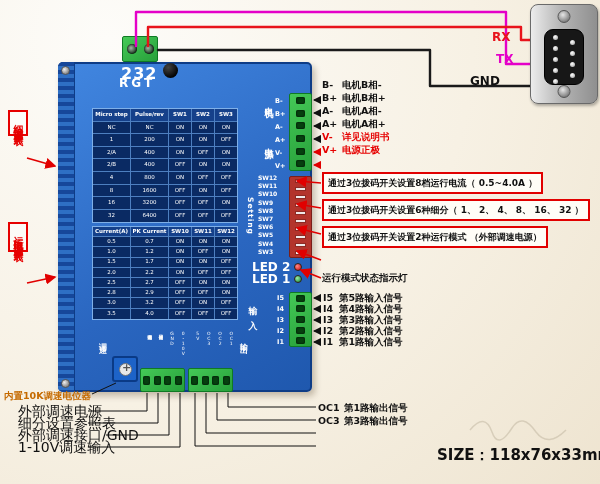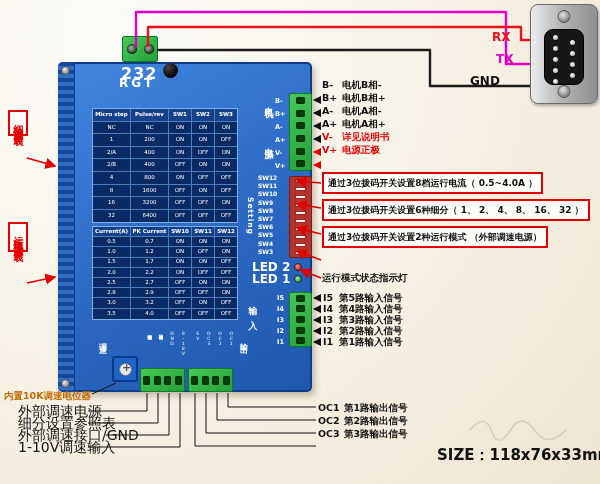--- a/index.html
+++ b/index.html
@@ -476,18 +476,17 @@
   <div id="speed-labels" class="abs">
 
   <div class="bll">外部调速电源</div>
       <div class="bll">细分设置参照表</div>
       <div class="bll">外部调速接口/GND</div>
       <div class="bll">1-10V调速输入</div>
     </div>
   <div id="out-labels" class="abs">
 
   <div class="orow"><b>OC1</b><span>第1路输出信号</span></div>
-      <div class="orow"><b>OC2</b><span>第2路输出信号</span></div>
       <div class="orow"><b>OC3</b><span>第3路输出信号</span></div>
     </div>
   <div id="size" class="abs">SIZE：118x76x33mm</div>
 
 </div>
 
 </body></html>

